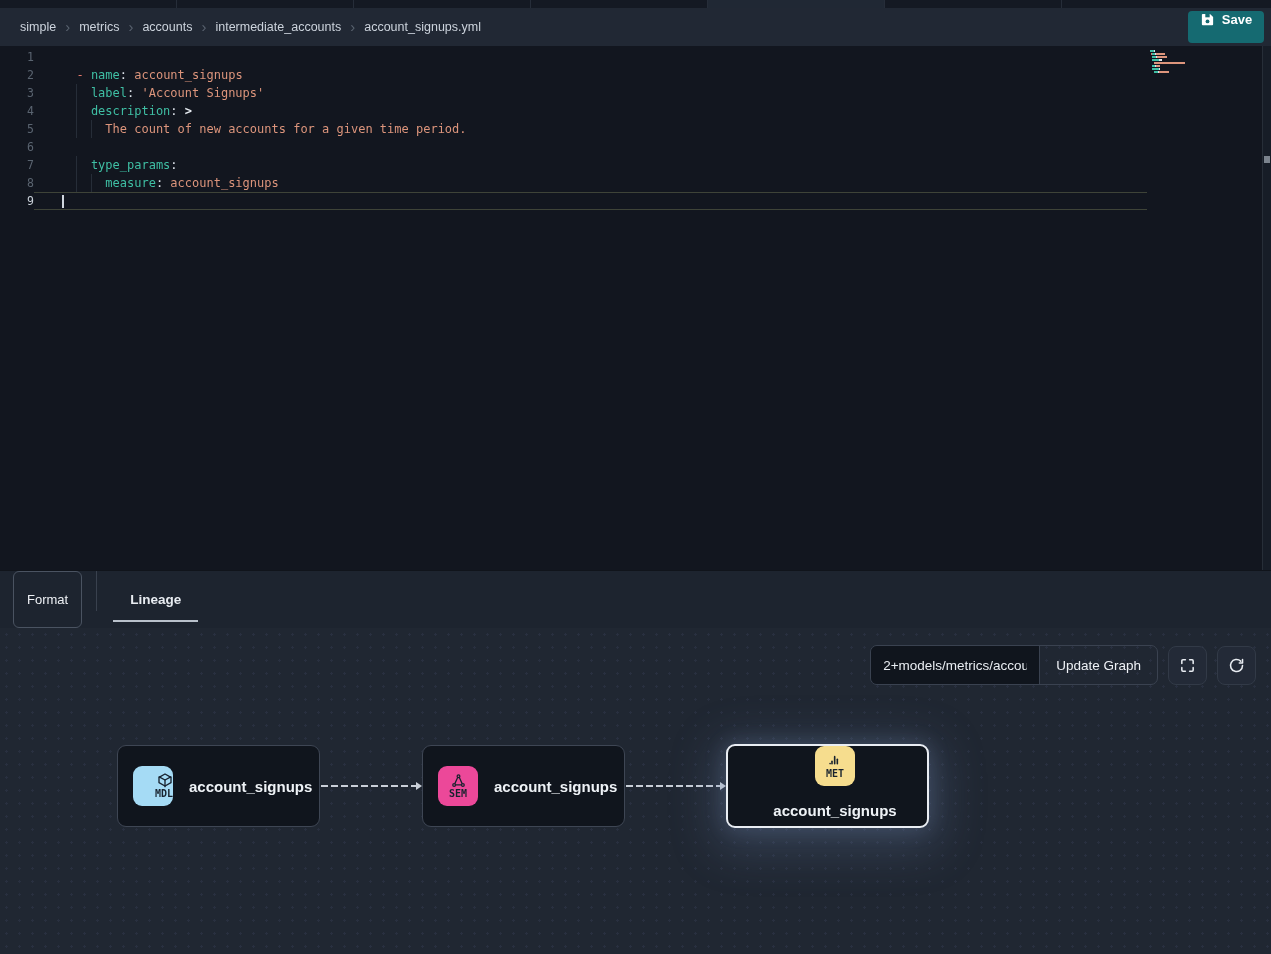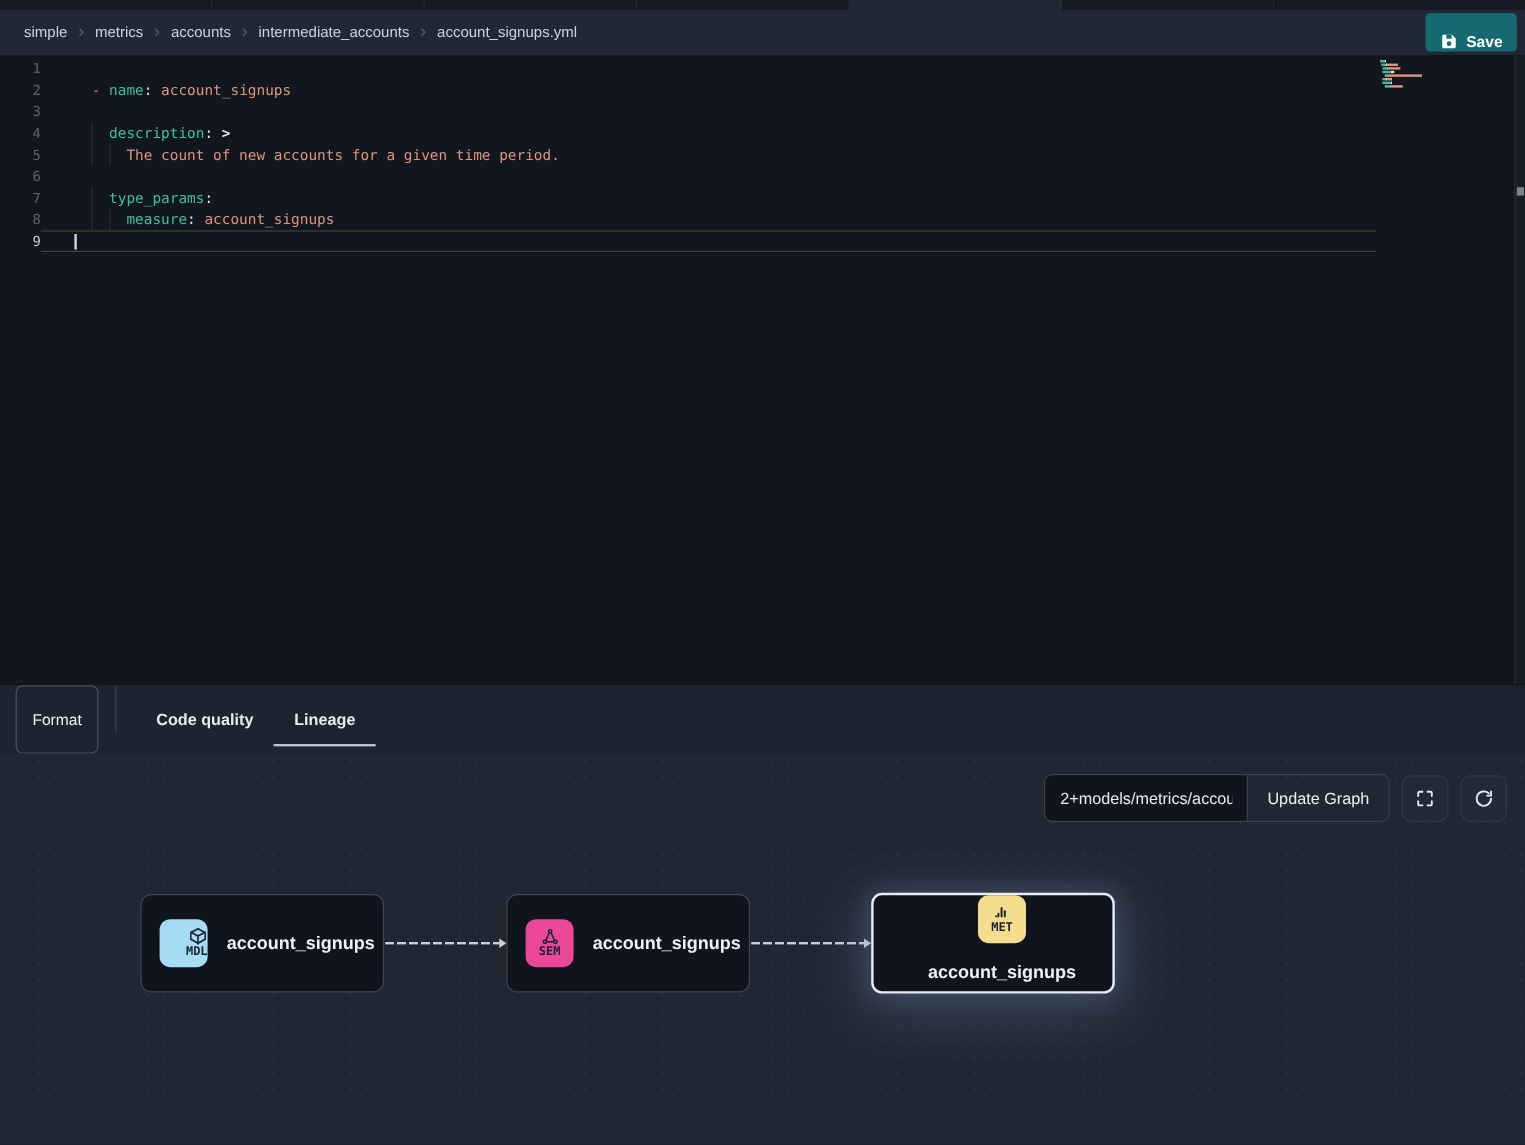--- a/index.html
+++ b/index.html
@@ -17,21 +17,21 @@
 
   
   .breadcrumb-bar {
     height:38px; background:#212834; display:flex; align-items:center;
     padding:0 7px 0 20px;
   }
   .crumbs { display:flex; align-items:center; gap:9px; font-size:12.5px; color:#ccd3dc; }
   .crumb-sep { color:#59626f; font-size:15px; line-height:1; margin-top:-2px; }
   .save-btn {
     margin-left:auto; width:76px; height:32px; border:none; border-radius:4px;
-    color:#fff; display:flex; align-items:flex-end; justify-content:center; gap:7px;
+    color:#fff; display:flex; align-items:flex-start; justify-content:center; gap:7px;
     font-size:13px; font-weight:bold; font-family:inherit; cursor:pointer;
     background:#156a71;
   }
 
   
   .editor {
     position:relative; height:524px; background:#12161f;
     font-family:"DejaVu Sans Mono", monospace; font-size:12px; line-height:18px;
     padding-top:2px;
   }
@@ -172,20 +172,21 @@
   <div>
       <div class="line">
         <span class="ln">1</span>
       </div>
       <div class="line">
         <span class="ln">2</span>
         <span class="code"><span class="ind">  </span><span class="tk-dash">- </span><span class="tk-key">name</span><span class="tk-p">: </span><span class="tk-val">account_signups</span></span>
       </div>
       <div class="line">
         <span class="ln">3</span>
+        <span class="code"><span class="ind">  </span><span class="ind guide">  </span><span class="tk-key">label</span><span class="tk-p">: </span><span class="tk-val">'Account Signups'</span></span>
       </div>
       <div class="line">
         <span class="ln">4</span>
         <span class="code"><span class="ind">  </span><span class="ind guide">  </span><span class="tk-key">description</span><span class="tk-p">: </span><span class="tk-bold">&gt;</span></span>
       </div>
       <div class="line">
         <span class="ln">5</span>
         <span class="code"><span class="ind">  </span><span class="ind guide">  </span><span class="ind guide">  </span><span class="tk-val">The count of new accounts for a given time period.</span></span>
       </div>
       <div class="line">
@@ -254,21 +255,20 @@
   <div class="scroll-track">
     <div class="scroll-thumb"></div>
   </div>
 </div>
 
 <div class="panel">
   <div class="tabs-row">
     <button class="format-btn">Format</button>
     <div class="vdiv"></div>
     <div class="tabs">
-        <div class="tab">Code quality</div>
         <div class="tab active">Lineage</div>
       </div>
   </div>
 
   <div class="canvas">
     <div class="lineage-toolbar">
       <div class="sel-group">
         <input class="sel-input" value="2+models/metrics/accounts/" style="">
         <button class="update-btn">Update Graph</button>
       </div>

